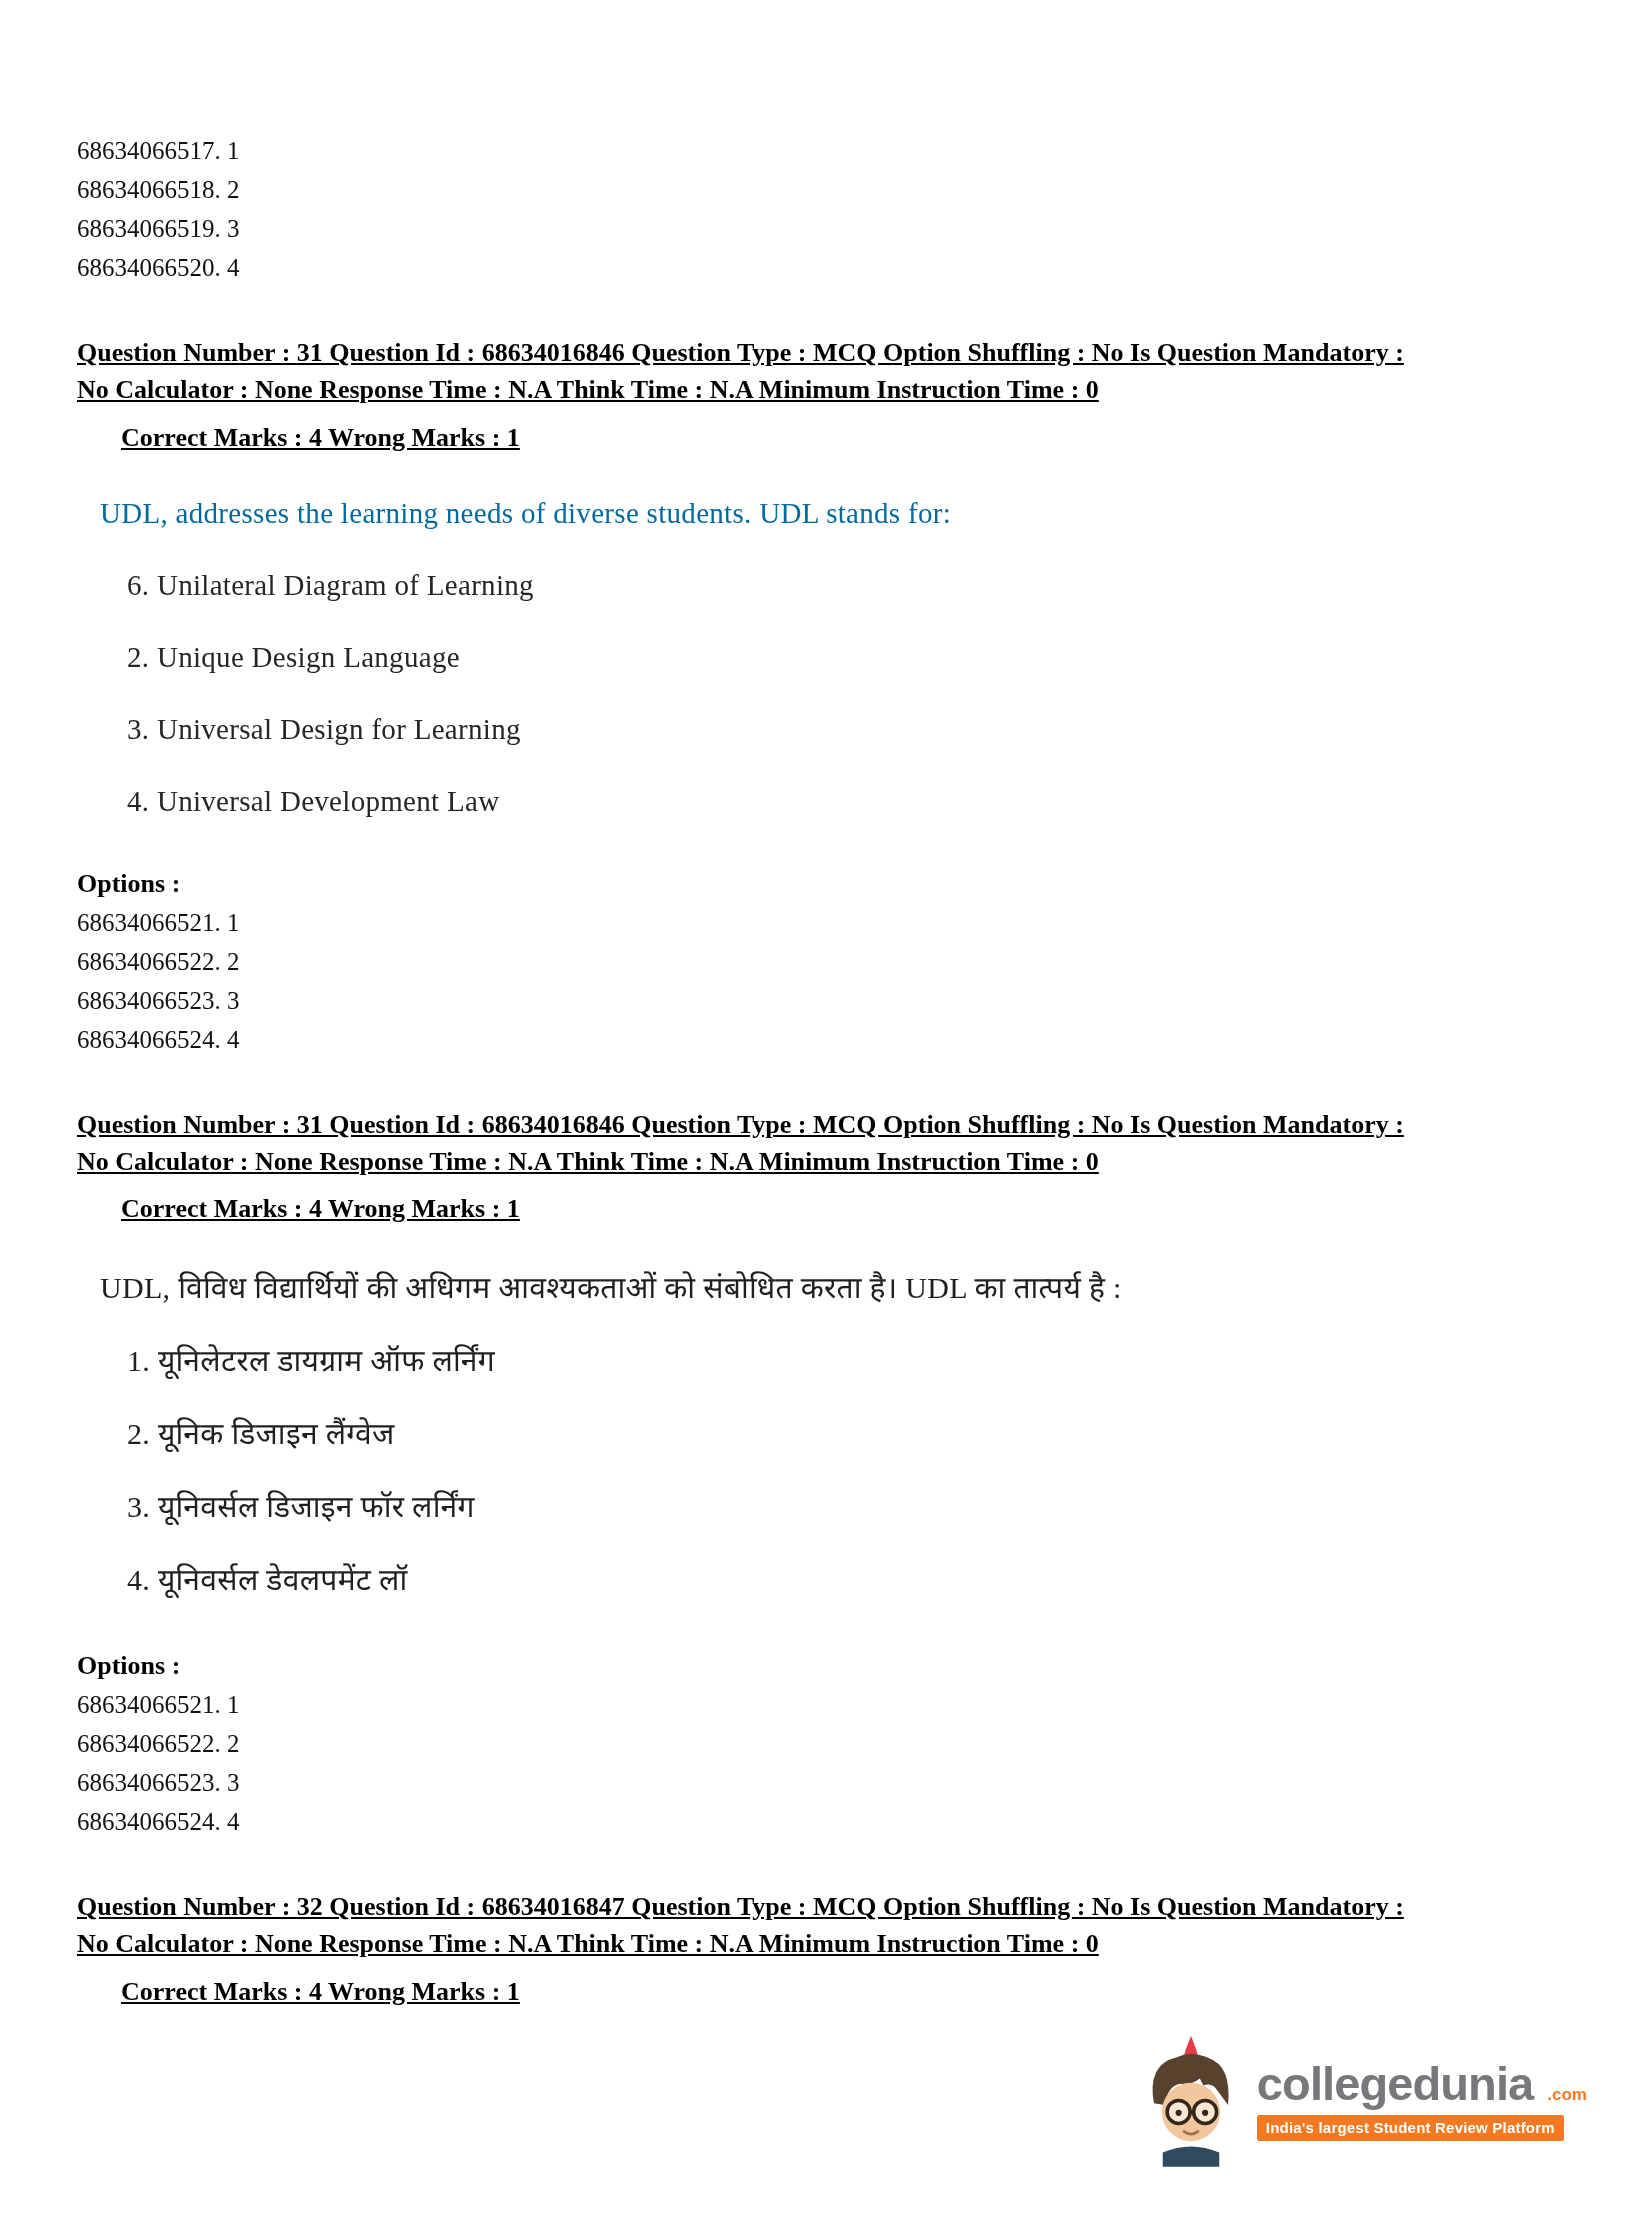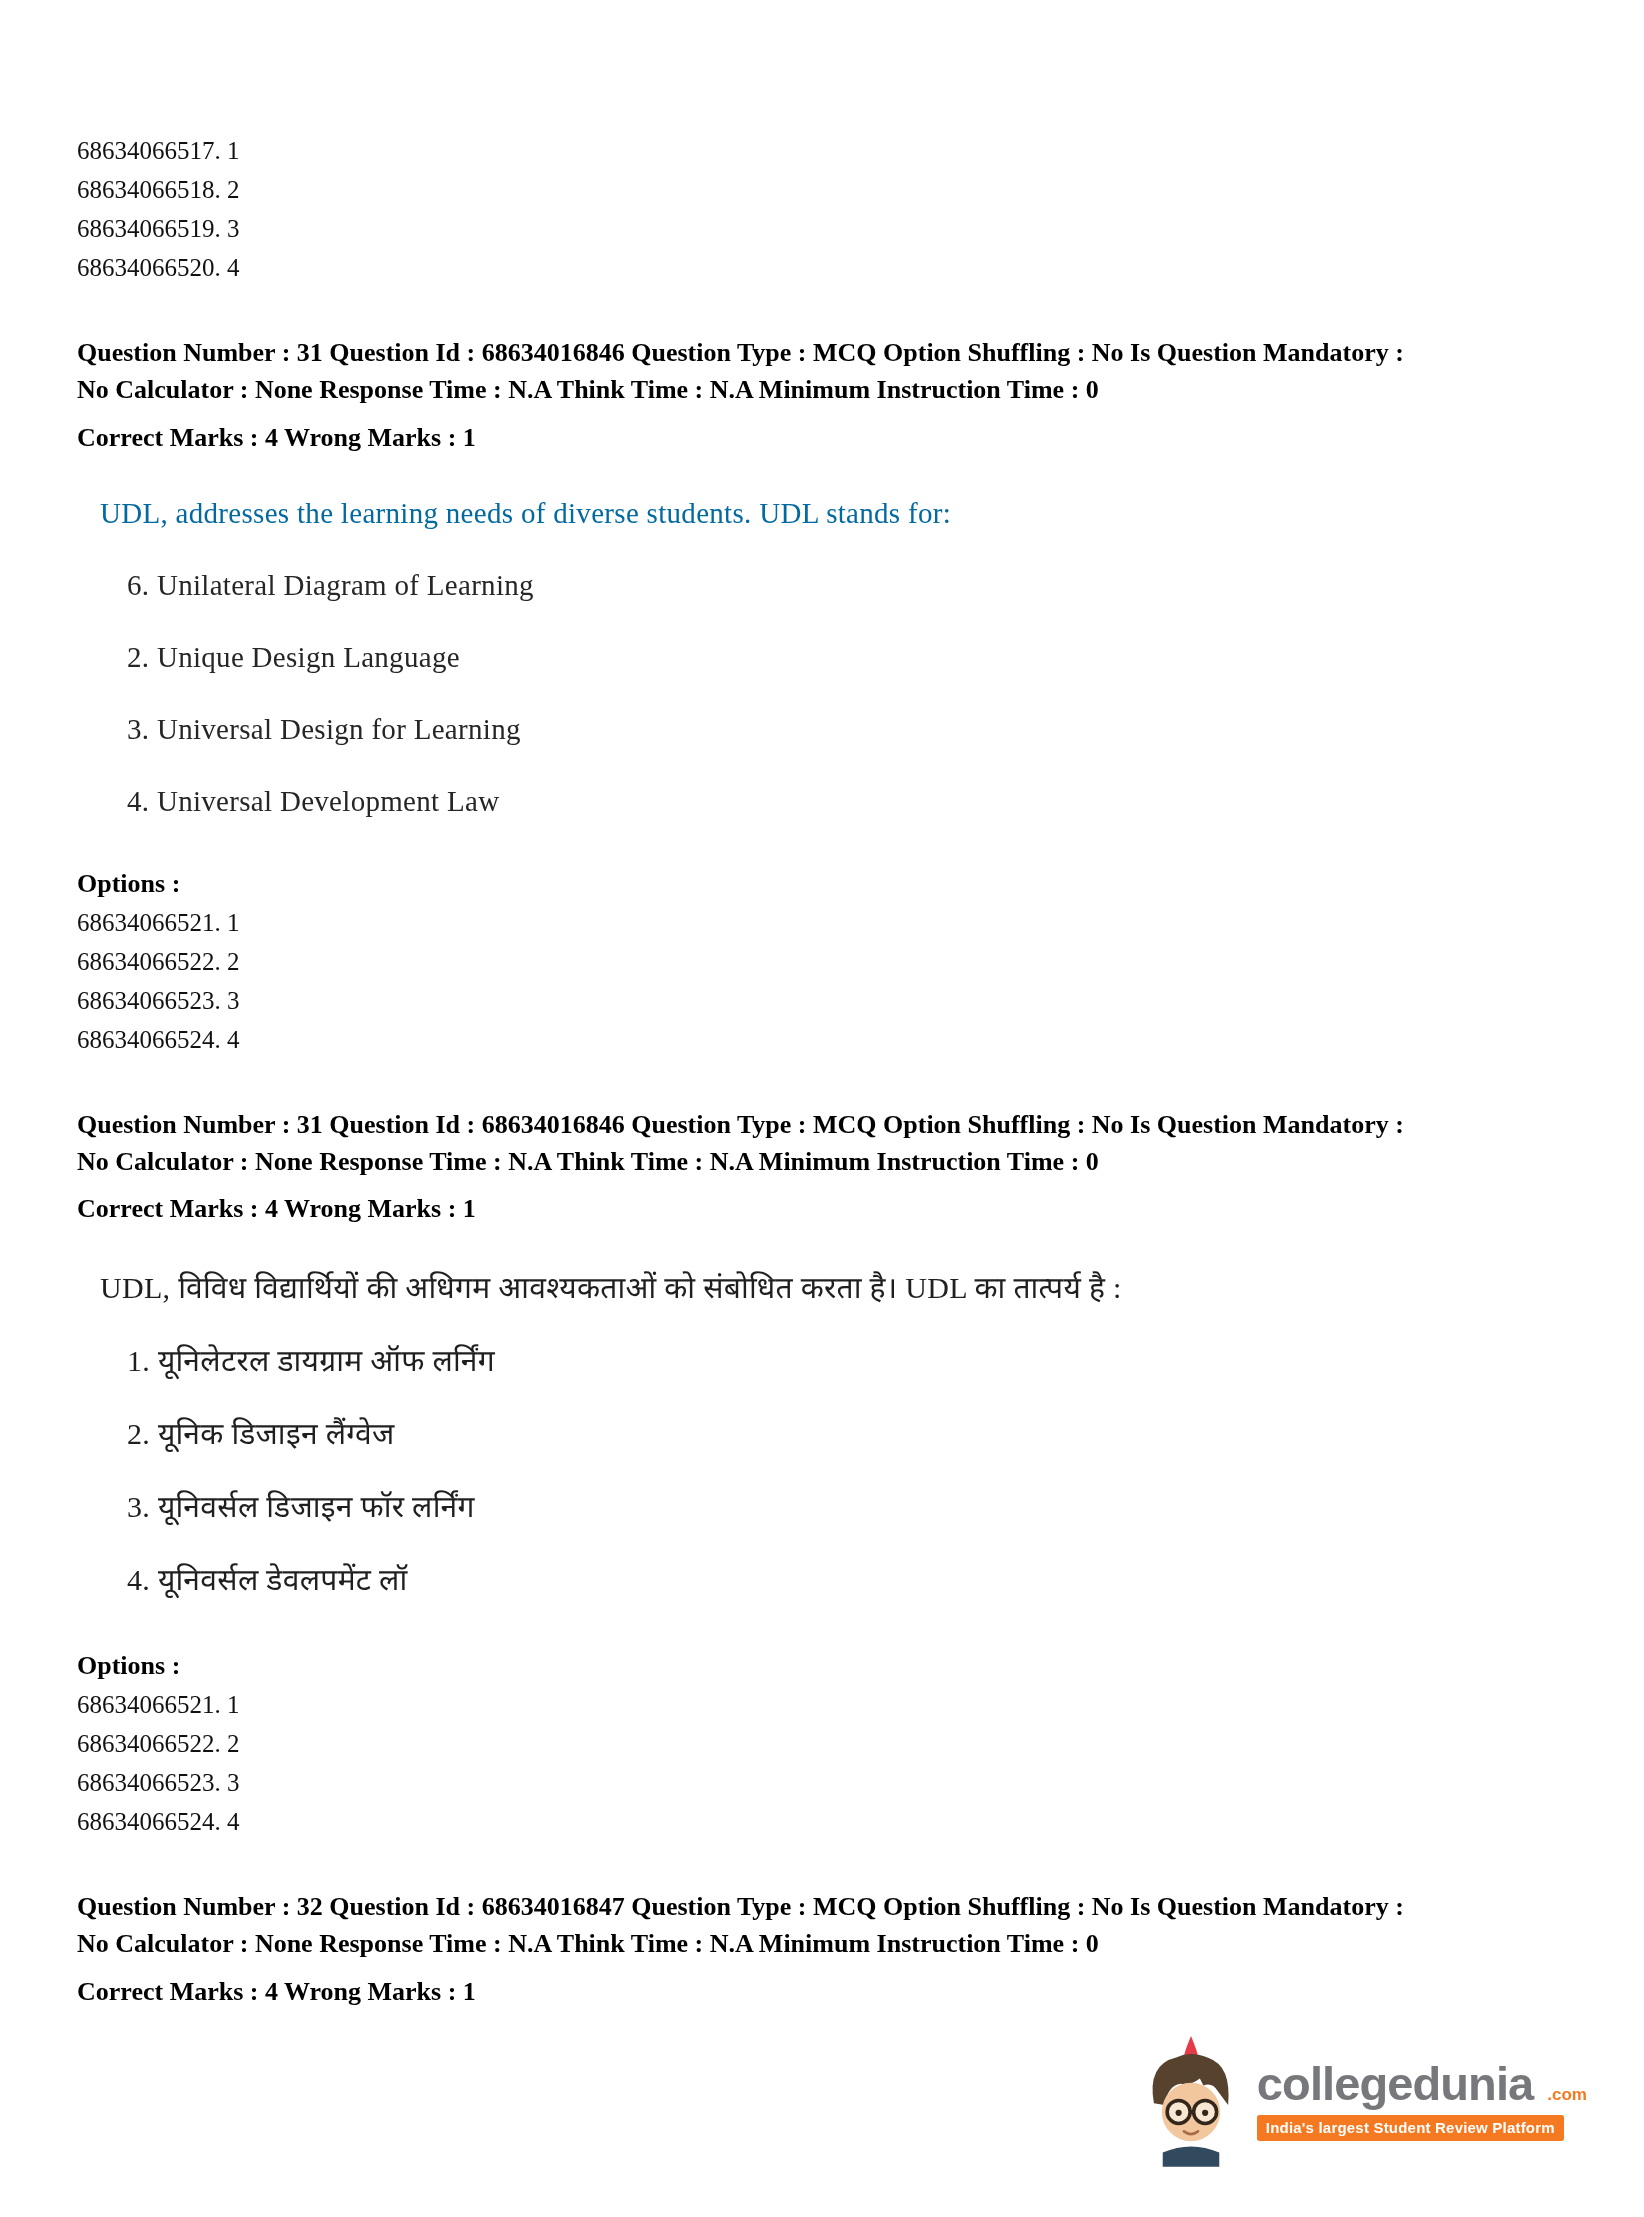--- a/index.html
+++ b/index.html
@@ -19,22 +19,23 @@
     line-height: 39px;
     color: #111111;
   }
 
   .qheader {
     margin-top: 47px;
     font-weight: bold;
     font-size: 26px;
     line-height: 37px;
     color: #000000;
+    text-decoration: underline;
   }
-  .qheader .marks { margin-top: 10.7px; }
+  .qheader .marks { margin-top: 10.7px; margin-left: 44px; }
 
   
   .qtext {
     margin: 39px 0 0 23px;
     font-size: 29px;
     line-height: 36px;
     color: #0369a1;
     letter-spacing: 0.3px;
   }
   .choice {

